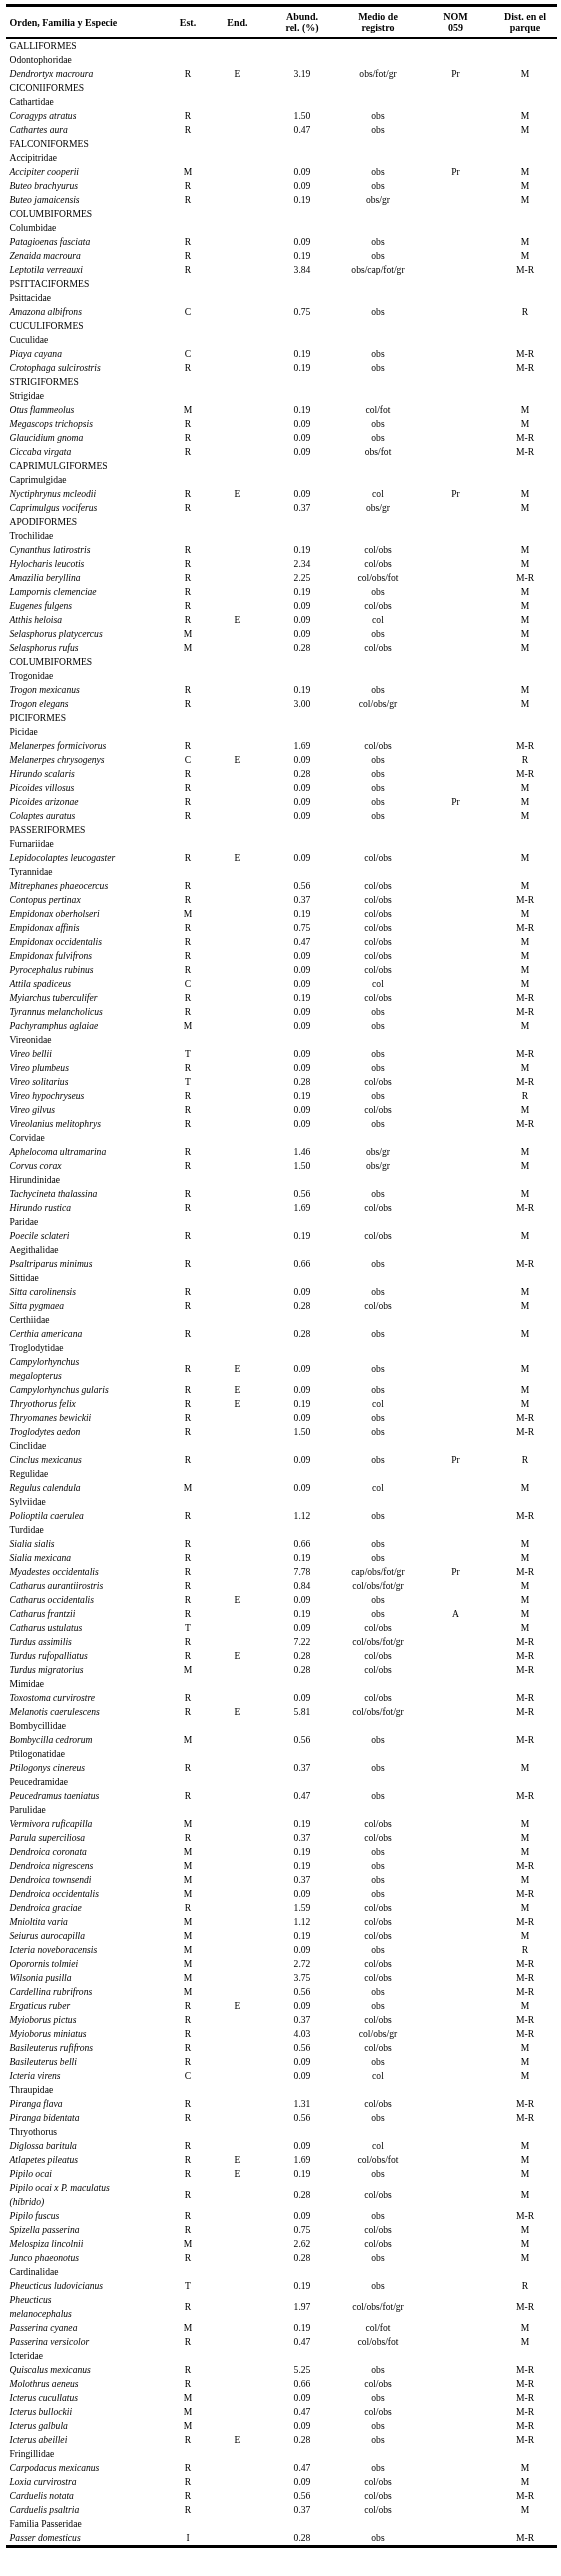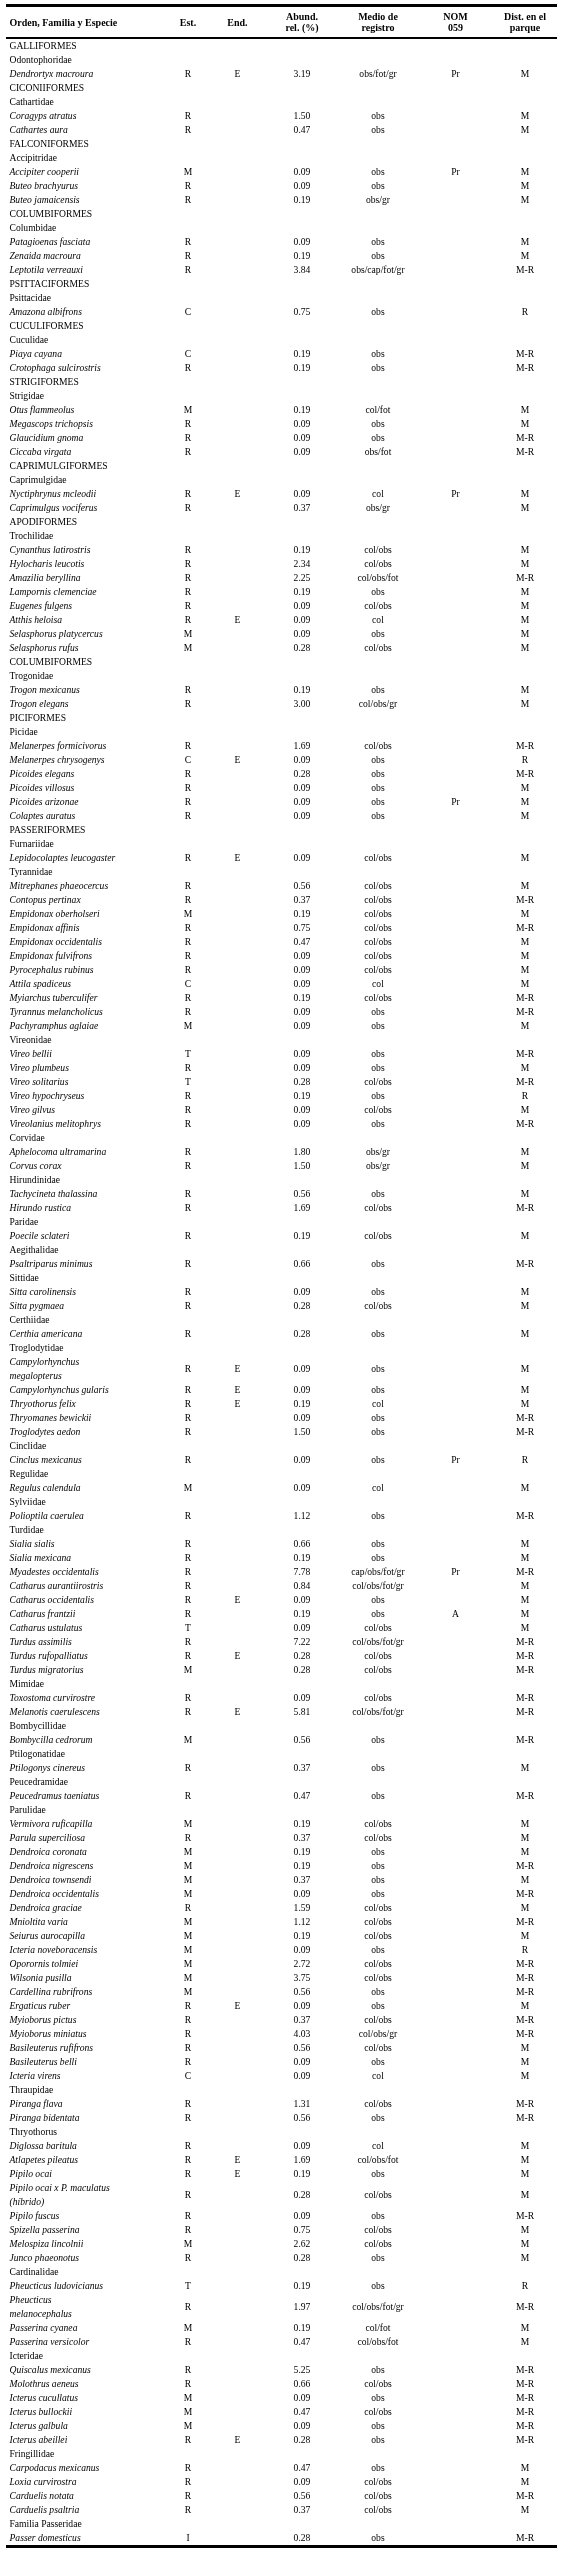--- a/index.html
+++ b/index.html
@@ -517,21 +517,21 @@
         <div class="tr s">
           <div class="td c0">Melanerpes chrysogenys</div>
           <div class="td c1">C</div>
           <div class="td c2">E</div>
           <div class="td c3">0.09</div>
           <div class="td c4">obs</div>
           <div class="td c5"></div>
           <div class="td c6">R</div>
         </div>
         <div class="tr s">
-          <div class="td c0">Picoides elegans</div>
+          <div class="td c0">Hirundo scalaris</div>
           <div class="td c1">R</div>
           <div class="td c2"></div>
           <div class="td c3">0.28</div>
           <div class="td c4">obs</div>
           <div class="td c5"></div>
           <div class="td c6">M-R</div>
         </div>
         <div class="tr s">
           <div class="td c0">Picoides villosus</div>
           <div class="td c1">R</div>
@@ -763,21 +763,21 @@
           <div class="td c2"></div>
           <div class="td c3"></div>
           <div class="td c4"></div>
           <div class="td c5"></div>
           <div class="td c6"></div>
         </div>
         <div class="tr s">
           <div class="td c0">Aphelocoma ultramarina</div>
           <div class="td c1">R</div>
           <div class="td c2"></div>
-          <div class="td c3">1.80</div>
+          <div class="td c3">1.46</div>
           <div class="td c4">obs/gr</div>
           <div class="td c5"></div>
           <div class="td c6">M</div>
         </div>
         <div class="tr s">
           <div class="td c0">Corvus corax</div>
           <div class="td c1">R</div>
           <div class="td c2"></div>
           <div class="td c3">1.50</div>
           <div class="td c4">obs/gr</div>

